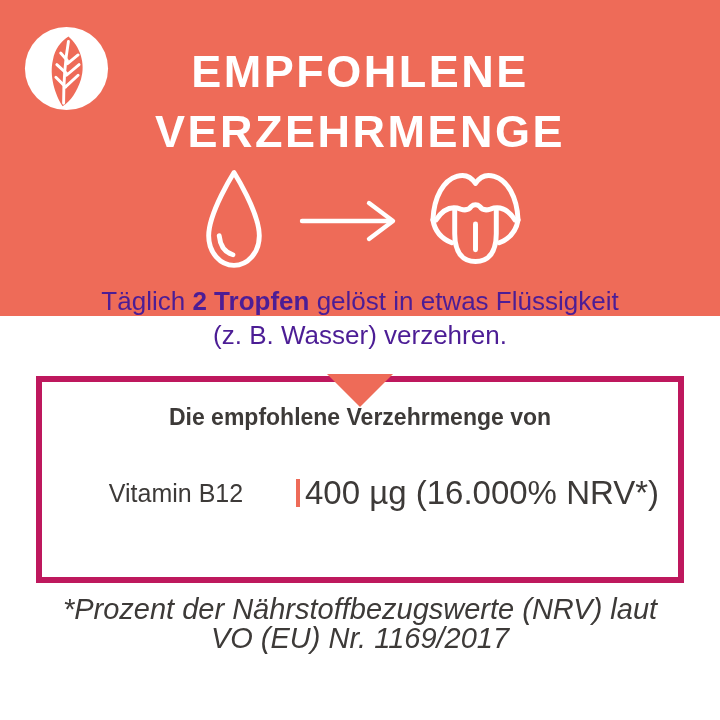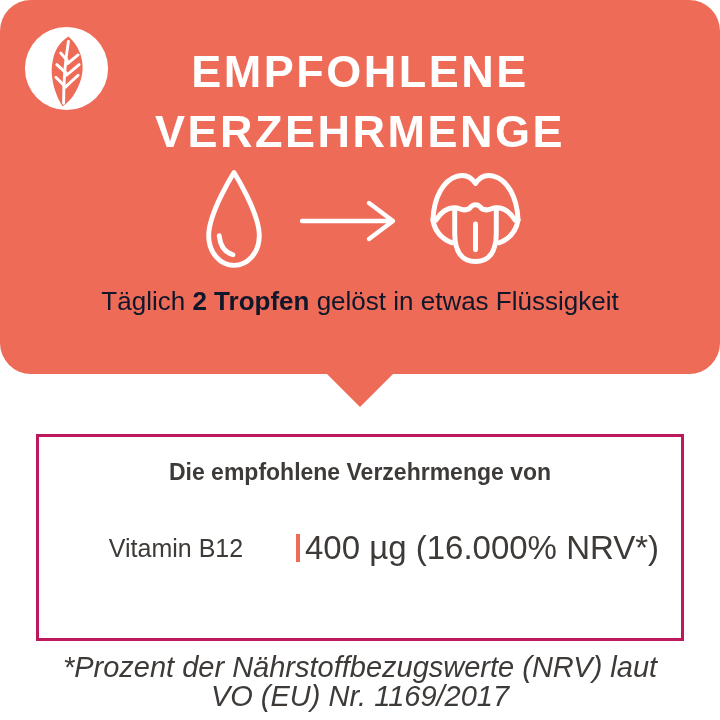--- a/index.html
+++ b/index.html
@@ -10,24 +10,23 @@
     height: 720px;
     margin: 0 auto;
     background: #ffffff;
     font-family: "Liberation Sans", sans-serif;
     overflow: hidden;
   }
   
   .hero {
     position: relative;
     width: 100%;
-    height: 374px;
+    height: 316px;
     background: #ee6b58;
     color: #ffffff;
-    border-radius: 31px;
   }
   .hero-pointer {
     position: absolute;
     left: 50%;
     top: 374px;
     transform: translateX(-50%);
     width: 0; height: 0;
     border-left: 33px solid transparent;
     border-right: 33px solid transparent;
     border-top: 33px solid #ee6b58;
@@ -54,28 +53,28 @@
     align-items: center;
     gap: 27px;
     height: 112px;
   }
   .icon-row svg { display: block; }
   .instruction {
     margin-top: 7px;
     text-align: center;
     font-size: 26px;
     line-height: 34px;
-    color: #0f172a;
+    color: #4c1d95;
   }
   .instruction b { font-weight: bold; }
   
   .dosage-box {
     margin: 60px 36px 0 36px;
     height: 207px;
-    border: 3px solid #be185d;
+    border: 6px solid #be185d;
     background: #ffffff;
     padding-top: 20px;
     color: #3d3a38;
   }
   .dosage-heading {
     text-align: center;
     font-weight: bold;
     font-size: 23px;
     line-height: 30px;
   }
@@ -157,20 +156,21 @@
           <path d="M93,54 C91,66 84,73 74,77"></path>
           <path d="M10,54 C18,42 27,40 35,43 C41,45 44,43 46,40 C48,38 52,38 54,40 C56,43 59,45 65,43 C73,40 82,42 90,54"></path>
           <path d="M29,44 L29,68 C29,88 38,96 50,96 C62,96 71,88 71,68 L71,44"></path>
           <path d="M50,58 L50,84"></path>
         </g>
       </svg>
     </div>
 
     <div class="instruction">
       <div><span>Täglich </span><b>2 Tropfen</b><span> gelöst in etwas Flüssigkeit</span></div>
+      <div>(z. B. Wasser) verzehren.</div>
     </div>
 
     <div class="hero-pointer"></div>
   </div>
 
   <div class="dosage-box">
     <div class="dosage-heading">
       <div>Die empfohlene Verzehrmenge von</div>
     </div>
     <div class="dosage-row">

